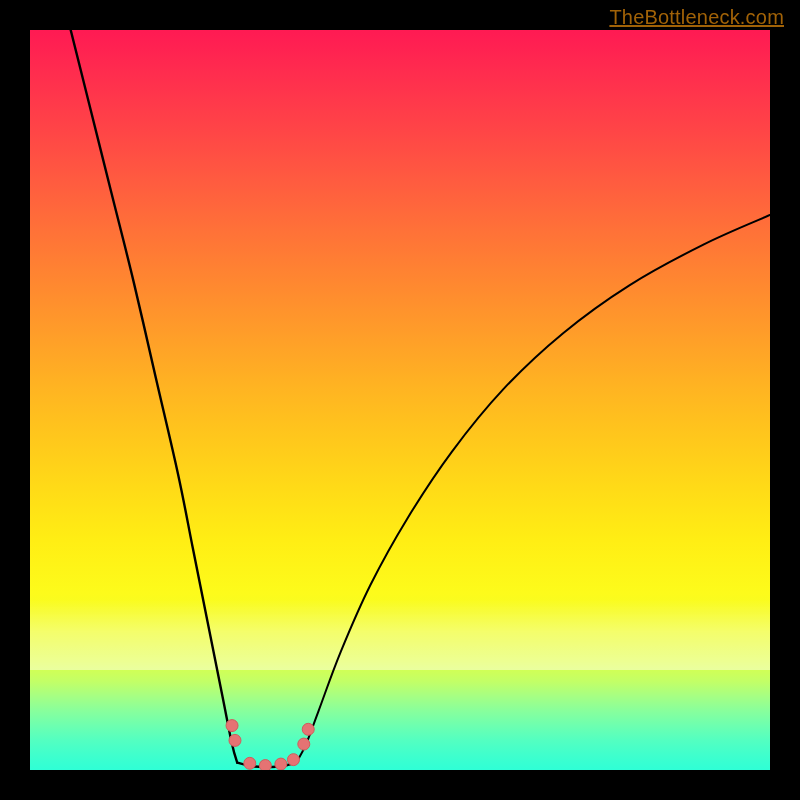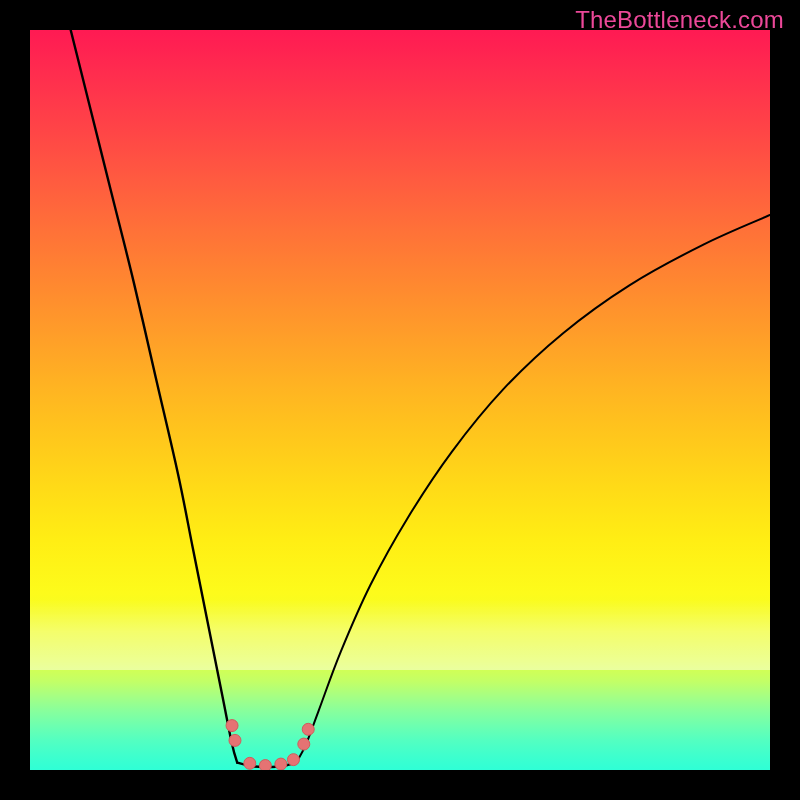--- a/index.html
+++ b/index.html
@@ -8,25 +8,26 @@
     position: relative;
     width: 800px;
     height: 800px;
     background: #000;
   }
   .watermark {
     position: absolute;
     top: 6px;
     right: 16px;
     font-family: Arial, Helvetica, sans-serif;
-    font-size: 24px;
+    font-size: 20px;
     font-weight: 500;
-    color: #ec4899;
+    color: #a16207;
     letter-spacing: 0.2px;
     z-index: 10;
+    text-decoration: underline;
   }
   .plot-area {
     position: absolute;
     left: 30px;
     top: 30px;
     width: 740px;
     height: 740px;
     overflow: hidden;
   }
   .gradient-bg {

